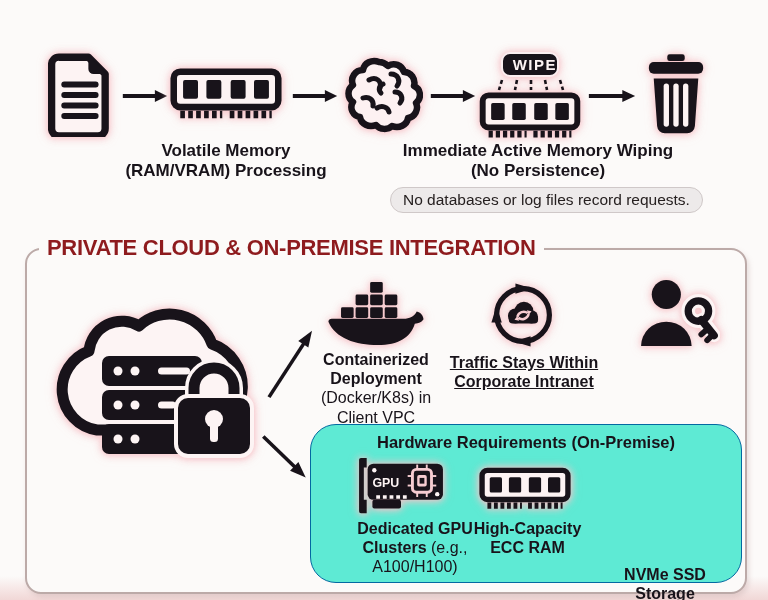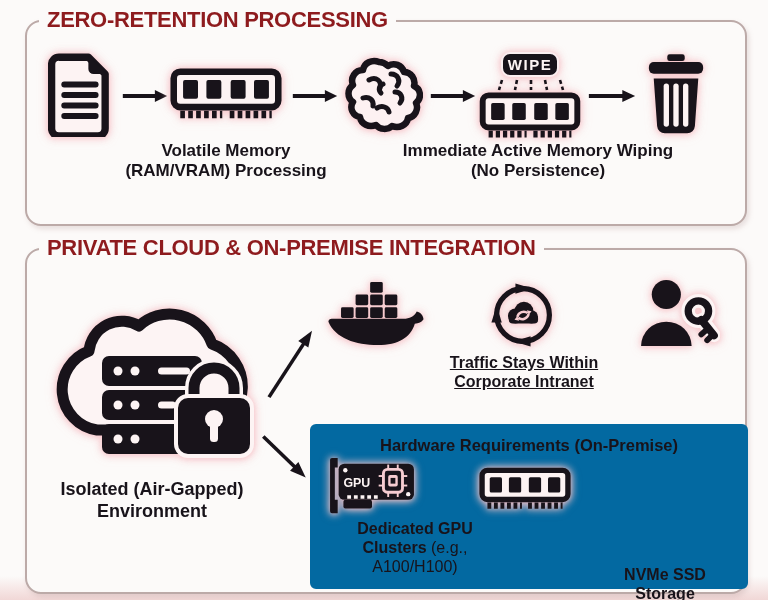--- a/index.html
+++ b/index.html
@@ -23,36 +23,33 @@
   .glow{filter:drop-shadow(0 0 4px rgba(246,195,200,.95)) drop-shadow(0 1px 2px rgba(246,195,200,.6));}
   .lbl{position:absolute;text-align:center;font-weight:bold;font-size:17px;line-height:1.2;color:#18131a;}
   .lbl .reg{font-weight:normal;}
   .pill{
     position:absolute;text-align:center;font-size:15.5px;line-height:24px;color:#262020;
     background:#edeaea;border:1.5px solid #cfc8c8;border-radius:999px;padding:0 12px;
   }
   .wipe-badge{
     background:#18131a;color:#fdf4f4;border:2px solid #fbeef0;border-radius:9px;
     font-weight:bold;font-size:15px;line-height:21px;letter-spacing:1.5px;
-    text-align:center;width:54px;margin:0 auto;
+    text-align:right;width:54px;margin:0 auto;
   }
   .hwbox{
-    position:absolute;background:#0369a1;border:4px solid #0369a1;border-radius:6px;
+    position:absolute;background:#5eead4;border:1px solid #0369a1;border-radius:26px;
   }
   .hwtitle{position:absolute;width:100%;text-align:center;font-weight:bold;font-size:16.5px;}
   .s2lbl{font-size:16px;}
 </style>
 </head>
 <body>
 
 <div class="page">
 
-  <section class="panel" style="left:25px;top:20px;width:718px;height:202px;">
-    <div class="legend">ZERO-RETENTION PROCESSING</div>
-  </section>
 
   <div class="abs icon glow" style="left:48px;top:53px;width:66px;height:84px;">
     <svg viewBox="0 0 62 80">
       <path d="M10 4 h28 l16 16 v52 a7 7 0 0 1 -7 7 H10 a7 7 0 0 1 -7 -7 V11 a7 7 0 0 1 7 -7 z" fill="#fdf3f3" stroke="#18131a" stroke-width="7" stroke-linejoin="round"></path>
       <path d="M38 3 l17 17 h-12 a5 5 0 0 1 -5 -5 z" fill="#18131a"></path>
       <g stroke="#18131a" stroke-width="5.5" stroke-linecap="round">
         <line x1="15" y1="30" x2="45" y2="30"></line>
         <line x1="15" y1="40" x2="45" y2="40"></line>
         <line x1="15" y1="50" x2="45" y2="50"></line>
         <line x1="15" y1="60" x2="45" y2="60"></line>
@@ -158,20 +155,21 @@
   </div>
 
   <div class="lbl" style="left:373px;top:141px;width:330px;">
     <span>Immediate Active Memory Wiping</span><br>
     <span>(No Persistence)</span>
   </div>
   <div class="lbl" style="left:66px;top:141px;width:320px;">
     <span>Volatile Memory</span><br>
     <span>(RAM/VRAM) Processing</span>
   </div>
+  <div class="pill" style="left:390px;top:187px;">No databases or log files record requests.</div>
 
   <section class="panel" style="left:25px;top:248px;width:718px;height:342px;text-align:center;">
     <div class="legend">PRIVATE CLOUD &amp; ON-PREMISE INTEGRATION</div>
   </section>
 
   <div class="abs icon glow" style="left:42px;top:280px;width:212px;height:198px;">
     <svg viewBox="0 0 212 198">
       <path d="M55 150 A41 41 0 0 1 47 71 A33 33 0 0 1 97 46 A45 45 0 0 1 170 64 A45 45 0 0 1 167 150 Z" fill="#fdf4f4" stroke="#18131a" stroke-width="11" stroke-linejoin="round" stroke-linecap="round"></path>
       <g>
         <rect x="60" y="76" width="100" height="30" rx="7" fill="#18131a"></rect>
@@ -188,24 +186,20 @@
       </g>
       <g>
         <path d="M152 120 v-12 a20 20 0 0 1 40 0 v12" fill="none" stroke="#fdf4f4" stroke-width="18"></path>
         <path d="M152 120 v-12 a20 20 0 0 1 40 0 v12" fill="none" stroke="#18131a" stroke-width="11"></path>
         <rect x="134" y="116" width="76" height="60" rx="12" fill="#18131a" stroke="#fdf4f4" stroke-width="4"></rect>
         <circle cx="172" cy="139" r="9" fill="#fdf4f4"></circle>
         <rect x="168" y="143" width="8" height="19" rx="3.5" fill="#fdf4f4"></rect>
       </g>
     </svg>
   </div>
-  <div class="lbl" style="left:32px;top:479px;width:240px;font-size:18px;">
-    <span>Isolated (Air-Gapped)</span><br>
-    <span>Environment</span>
-  </div>
 
   <div class="abs icon" style="left:250px;top:357px;width:81px;height:14px;transform:rotate(-57deg);">
     <svg viewBox="0 0 81 14" preserveAspectRatio="none">
         <line x1="1" y1="7" x2="66" y2="7" stroke="#18131a" stroke-width="3.6"></line>
         <path d="M64 1 L80 7 L64 13 z" fill="#18131a"></path>
       </svg>
   </div>
   <div class="abs icon" style="left:254px;top:450px;width:61px;height:14px;transform:rotate(44deg);">
     <svg viewBox="0 0 61 14" preserveAspectRatio="none">
         <line x1="1" y1="7" x2="46" y2="7" stroke="#18131a" stroke-width="3.6"></line>
@@ -220,20 +214,24 @@
         <rect x="30" y="14" width="13" height="11" rx="1.5"></rect>
           <rect x="45" y="14" width="13" height="11" rx="1.5"></rect>
           <rect x="60" y="14" width="13" height="11" rx="1.5"></rect>
         <rect x="15" y="27" width="13" height="11" rx="1.5"></rect>
           <rect x="30" y="27" width="13" height="11" rx="1.5"></rect>
           <rect x="45" y="27" width="13" height="11" rx="1.5"></rect>
           <rect x="60" y="27" width="13" height="11" rx="1.5"></rect>
         <path d="M2 42 c0 -2 1.5 -3 3.5 -3 h74 c6 0 11 -2.5 13.5 -7.5 c4 1 6.5 4 7 8 c-2 3 -5 4.5 -9 4.5 c-4 14 -17 22 -38 22 c-23 0 -44 -7 -51 -24 z"></path>
       </g>
     </svg>
+  </div>
+  <div class="lbl s2lbl" style="left:311px;top:350px;width:130px;">
+    <span>Containerized Deployment</span>
+    <span class="reg">(Docker/K8s) in Client VPC</span>
   </div>
 
   <div class="abs icon glow" style="left:490px;top:282px;width:66px;height:66px;">
     <svg viewBox="0 0 70 70">
       <circle cx="35" cy="35" r="28" fill="none" stroke="#18131a" stroke-width="5.5"></circle>
       <g fill="#18131a">
         <path d="M27 1.5 L45 7 L27 12.5 z"></path>
         <path d="M43 57.5 L25 63 L43 68.5 z"></path>
         <path d="M1.5 43 L7 25 L12.5 43 z"></path>
       </g>
@@ -267,21 +265,21 @@
         <line x1="73" y1="52" x2="66" y2="58" stroke="#18131a" stroke-width="6" stroke-linecap="round"></line>
         <line x1="78" y1="58" x2="72" y2="64" stroke="#18131a" stroke-width="6" stroke-linecap="round"></line>
       </g>
     </svg>
   </div>
 
   <div class="hwbox" style="left:310px;top:424px;width:430px;height:157px;">
     <div class="hwtitle" style="top:8px;">Hardware Requirements (On-Premise)</div>
   </div>
 
-  <div class="abs icon glow" style="left:328px;top:456px;width:88px;height:61px;text-align:right;">
+  <div class="abs icon glow" style="left:357px;top:456px;width:88px;height:61px;text-align:right;">
     <svg viewBox="0 0 92 64">
       <path d="M4 2 h6 v10 h-3 v34 h3 v14 h-6 a2 2 0 0 1 -2 -2 V4 a2 2 0 0 1 2 -2 z" fill="#18131a"></path>
       <rect x="11" y="8" width="79" height="38" rx="6" fill="#18131a"></rect>
       <circle cx="18" cy="15" r="2.3" fill="#fdf4f4"></circle>
         <circle cx="84" cy="40" r="2.3" fill="#fdf4f4"></circle>
       <text x="16" y="33" font-family="Liberation Sans, sans-serif" font-weight="bold" font-size="13" fill="#fdf4f4">GPU</text>
       <g stroke="#f6ccd1" stroke-width="2">
         <line x1="63" y1="9" x2="63" y2="14"></line>
           <line x1="73" y1="9" x2="73" y2="14"></line>
         <line x1="63" y1="38" x2="63" y2="43"></line>
@@ -311,16 +309,17 @@
           <rect x="39" y="13" width="16" height="20" rx="2"></rect>
         <rect x="65" y="13" width="16" height="20" rx="2"></rect>
           <rect x="90" y="13" width="16" height="20" rx="2"></rect>
       </g>
       <g stroke="#18131a" stroke-width="8" stroke-dasharray="5 3.5">
         <line x1="11" y1="50" x2="56" y2="50"></line>
           <line x1="64" y1="50" x2="109" y2="50"></line>
       </g>
     </svg>
   </div>
+  <div class="lbl s2lbl" style="left:455px;top:519px;width:145px;">High-Capacity ECC RAM</div>
 
   <div class="lbl s2lbl" style="left:604px;top:533px;width:122px;margin-top:32px;">NVMe SSD Storage</div>
 
 </div>
 
 </body></html>

